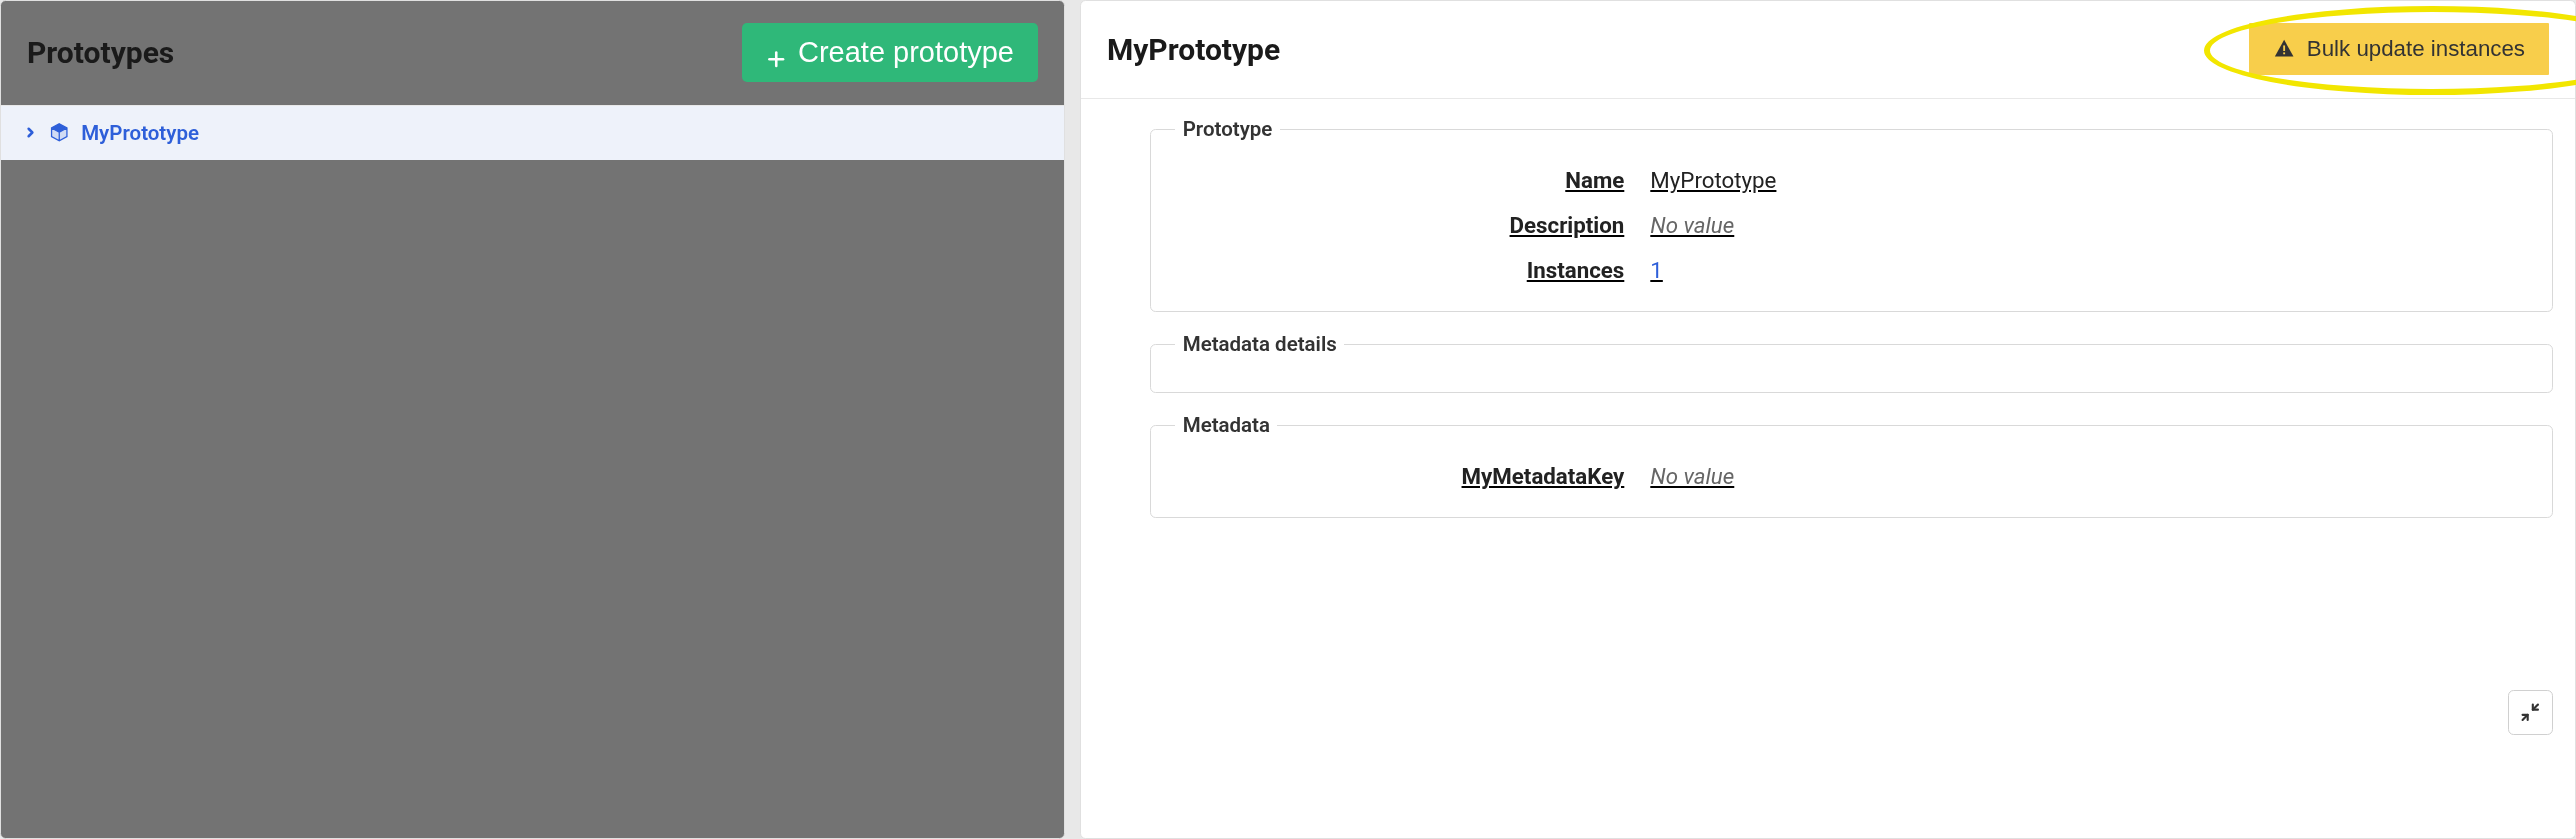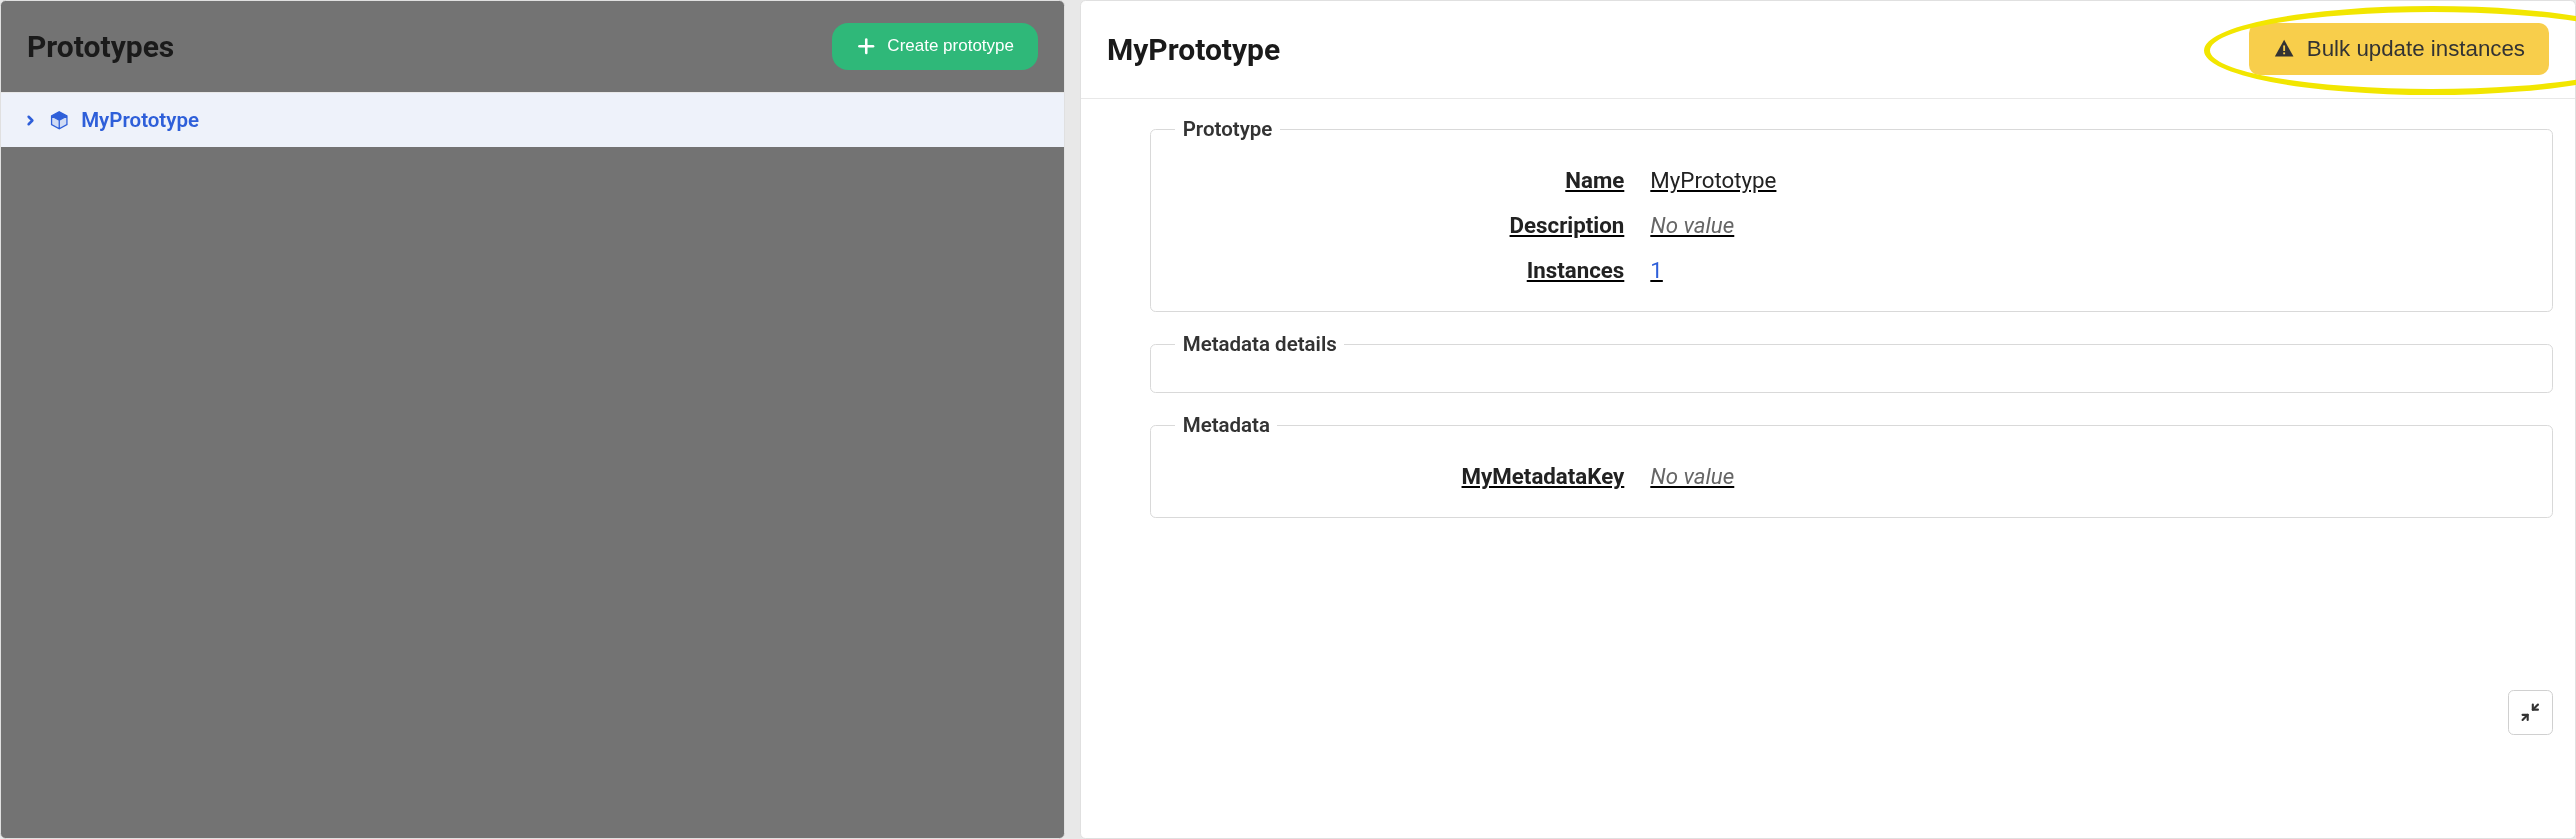--- a/index.html
+++ b/index.html
@@ -42,26 +42,26 @@
     }
     .panel-title {
       font-size: 30px;
       font-weight: 700;
       color: #1a1a1a;
     }
     .btn-create {
       background: #2fb879;
       color: #fff;
       border: none;
-      border-radius: 16px;
+      border-radius: 5px;
       padding: 13px 24px;
-      font-size: 17px;
+      font-size: 29px;
       font-weight: 500;
       display: flex;
-      align-items: flex-start;
+      align-items: flex-end;
       gap: 11.2px;
       cursor: pointer;
     }
     .btn-create svg {
       width: 20.5px;
       height: 20.5px;
     }
     .tree-list {
       flex: 1;
     }
@@ -81,21 +81,21 @@
     }
     .tree-item-label {
       color: #2e5fd9;
       font-size: 20.5px;
       font-weight: 600;
     }
     .btn-bulk {
       background: #f8ce4b;
       color: #333;
       border: none;
-      border-radius: 10px;
+      border-radius: 1px;
       padding: 13px 24px;
       font-size: 22.3px;
       font-weight: 500;
       display: flex;
       align-items: center;
       gap: 11.2px;
       cursor: pointer;
       position: relative;
     }
     .highlight-ellipse {

